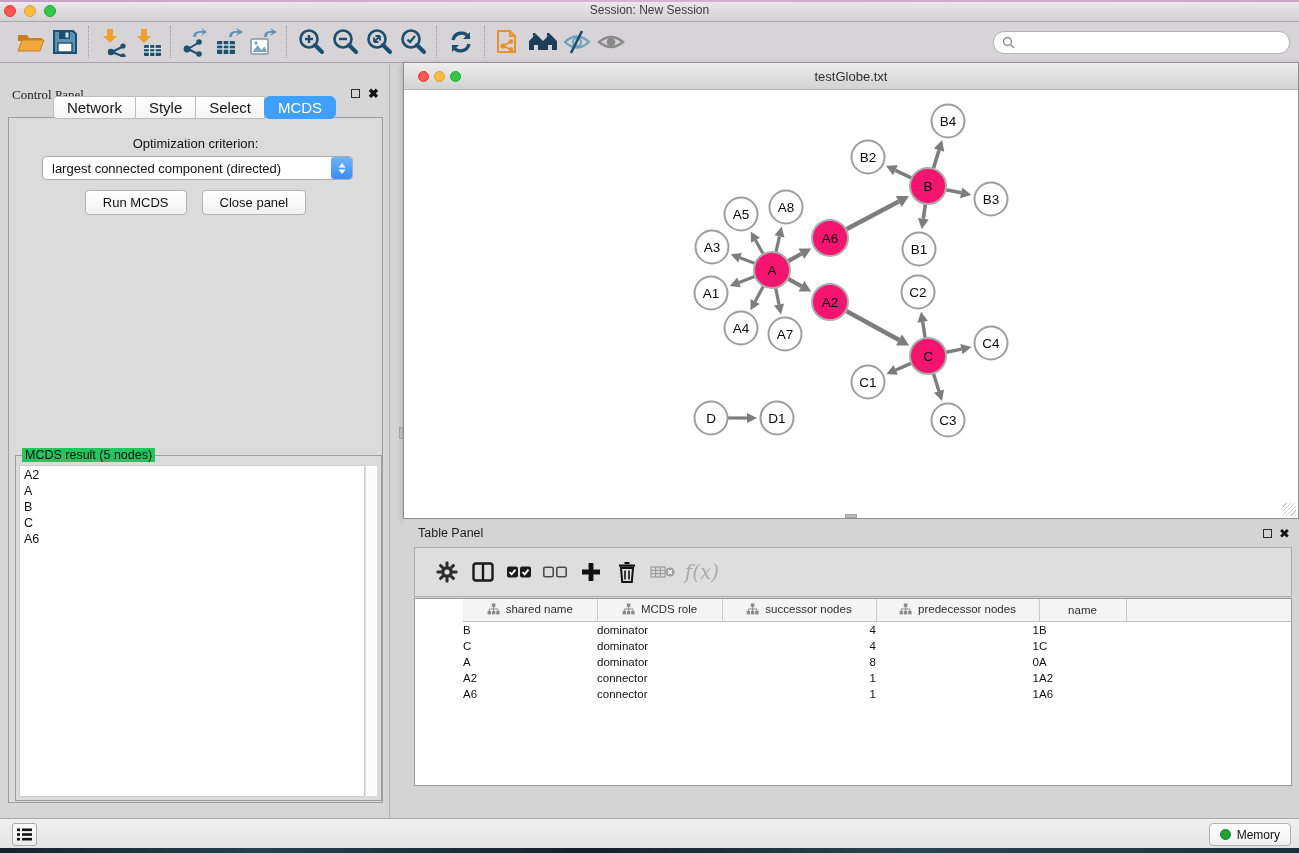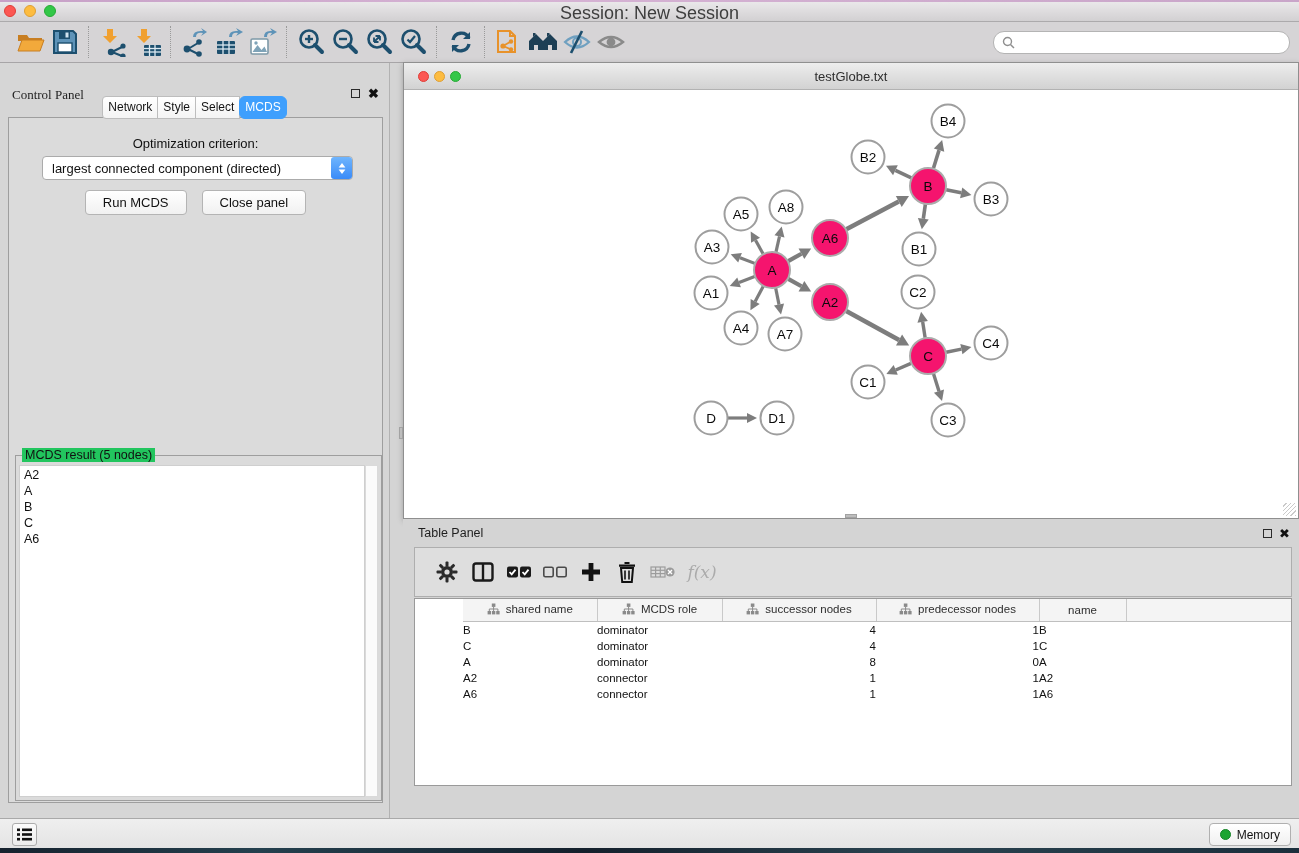--- a/index.html
+++ b/index.html
@@ -7,40 +7,40 @@
   #app{position:relative;width:1299px;height:853px;background:#D4D4D4;overflow:hidden;}
 
   
   #titlebar{position:absolute;left:0;top:0;width:100%;height:22px;background:linear-gradient(#ECEAEC,#D2D0D2);border-bottom:1px solid #ACAAAC;box-sizing:border-box;}
   #titlebar::before{content:"";position:absolute;left:0;top:0;width:100%;height:2px;background:linear-gradient(90deg,#c7a0c7,#d6b3d4 40%,#c9a5c9);}
   .traffic{position:absolute;left:4px;top:5px;display:flex;gap:8px;}
   .tl{width:12px;height:12px;border-radius:50%;box-sizing:border-box;}
   .tl.red{background:#FC5753;border:1px solid #DF3E38;}
   .tl.yellow{background:#FDBC40;border:1px solid #DE9F34;}
   .tl.green{background:#33C748;border:1px solid #27AA35;}
-  #win-title{position:absolute;left:0;right:0;top:3px;text-align:center;font-size:18px;color:#3E3E3E;}
+  #win-title{position:absolute;left:0;right:0;top:3px;text-align:center;font-size:12px;color:#3E3E3E;}
 
   
   #toolbar{position:absolute;left:0;top:22px;width:100%;height:41px;background:#D6D4D6;border-bottom:1px solid #A7A5A7;box-sizing:border-box;display:flex;align-items:center;}
   .tb-btn{width:34px;height:34px;display:flex;align-items:center;justify-content:center;flex:0 0 auto;}
   .tb-sep{width:1px;height:32px;border-left:1px dotted #9A9A9A;margin:0 6px;flex:0 0 auto;}
   #search-box{position:absolute;right:9px;top:9px;width:297px;height:23px;background:#FFFFFF;border:1px solid #B4B4B4;border-radius:11px;box-sizing:border-box;display:flex;align-items:center;padding:0 8px;}
   #search-box input{border:none;outline:none;flex:1;font-size:13px;background:transparent;margin-left:5px;}
 
   
   #control-panel{position:absolute;left:0;top:63px;width:390px;height:755px;background:#D6D6D6;border-right:1px solid #B2B2B2;box-sizing:border-box;}
   #cp-header{position:absolute;left:0;top:16px;width:100%;height:30px;font-family:Liberation Serif, serif;}
   #cp-title{position:absolute;left:12px;top:8px;font-size:13px;color:#1E1E1E;}
   .panel-ctl{position:absolute;top:8px;width:13px;height:13px;display:flex;align-items:center;justify-content:center;}
   .float-box{width:9px;height:9px;border:1.5px solid #2A2A2A;box-sizing:border-box;background:transparent;}
   .close-x{font-size:13px;font-weight:bold;color:#111;line-height:13px;}
   #cp-float{right:27px;}
   #cp-close{right:9px;}
   #cp-tabs{position:absolute;left:0;right:0;top:33px;display:flex;justify-content:center;z-index:2;}
-  .seg-btn{padding:3px 5px;background:linear-gradient(#FFFFFF,#F4F4F4);border:1px solid #BDBDBD;margin-left:-1px;font-size:12px;color:#141414;line-height:15px;}
+  .seg-btn{padding:3px 13px;background:linear-gradient(#FFFFFF,#F4F4F4);border:1px solid #BDBDBD;margin-left:-1px;font-size:15px;color:#141414;line-height:15px;}
   .seg-btn:first-child{border-radius:4px 0 0 4px;margin-left:0;}
   .seg-btn:last-child{border-radius:0 4px 4px 0;}
   .seg-btn.active{background:#3E9FFD;border-color:#3E9FFD;color:#FFFFFF;border-radius:6px;}
   #cp-content{position:absolute;left:8px;top:54px;width:375px;height:686px;background:#DBDBDB;border:1px solid #9E9E9E;box-sizing:border-box;}
   #opt-label{position:absolute;left:0;right:0;top:18px;text-align:center;font-size:13px;color:#111;}
   #criterion-select{position:absolute;left:33px;top:38px;width:311px;height:24px;background:#FFFFFF;border:1px solid #ABABAB;border-radius:4px;box-sizing:border-box;display:flex;align-items:center;}
   #criterion-select .sel-text{flex:1;font-size:13px;color:#111;padding-left:9px;white-space:nowrap;overflow:hidden;}
   #criterion-select .stepper{width:21px;height:22px;border-radius:3px;background:linear-gradient(#6FB5FD,#3A8BF8);display:flex;flex-direction:column;align-items:center;justify-content:center;gap:1px;margin-right:0px;}
   .btn-row{position:absolute;left:0;right:0;top:72px;display:flex;justify-content:center;gap:15px;}
   .push-btn{height:23px;padding:0 17px;background:linear-gradient(#FFFFFF,#F1F1F1);border:1px solid #B4B4B4;border-radius:4px;font-size:13px;color:#111;display:flex;align-items:center;}
@@ -61,21 +61,21 @@
   .split-tick-v{position:absolute;left:399px;top:427px;width:4px;height:12px;background:#BDBDBD;border:1px solid #A2A2A2;box-sizing:border-box;}
   .split-tick-h{position:absolute;left:845px;top:514px;width:12px;height:4px;background:#BDBDBD;border:1px solid #A2A2A2;box-sizing:border-box;z-index:5;}
 
   
   #table-panel{position:absolute;left:403px;top:519px;width:896px;height:299px;background:#D4D4D4;}
   #tp-title{position:absolute;left:15px;top:7px;font-size:12.5px;color:#1E1E1E;}
   #tp-float{right:25px;top:8px;}
   #tp-close{right:8px;top:8px;}
   #tp-toolbar{position:absolute;left:11px;top:28px;width:878px;height:50px;background:#DEDEDE;border:1px solid #AEAEAE;box-sizing:border-box;display:flex;align-items:center;padding-left:14px;}
   .tpt-btn{width:36px;height:34px;display:flex;align-items:center;justify-content:center;flex:0 0 auto;}
-  .fx-label{font-family:"DejaVu Serif","Liberation Serif",serif;font-style:italic;font-size:17px;color:#ABABAB;margin-left:6px;}
+  .fx-label{font-family:"DejaVu Serif","Liberation Serif",serif;font-style:italic;font-size:20px;color:#ABABAB;margin-left:6px;}
   #tp-tablewrap{position:absolute;left:11px;top:79px;width:878px;height:188px;background:#FFFFFF;border:1px solid #9A9A9A;box-sizing:border-box;overflow:hidden;}
   table#node-table{border-collapse:collapse;table-layout:fixed;width:876px;margin-left:48px;}
   #node-table thead th{height:22px;background:#F4F4F4;border-bottom:1px solid #BFBFBF;border-right:1px solid #C9C9C9;font-weight:normal;font-size:11.5px;color:#2E2E2E;text-align:center;padding:0;}
   #node-table thead th:last-child{border-right:none;}
   #node-table thead .hdr{display:inline-flex;align-items:center;gap:6px;}
   #node-table td{height:16px;font-size:11.5px;color:#111;padding:0;white-space:nowrap;overflow:hidden;}
   td.c0{padding-left:16px;}
   td.c1{padding-left:8px;}
   td.c2{text-align:right;padding-right:12px;}
   td.c3{text-align:right;padding-right:6px;}

